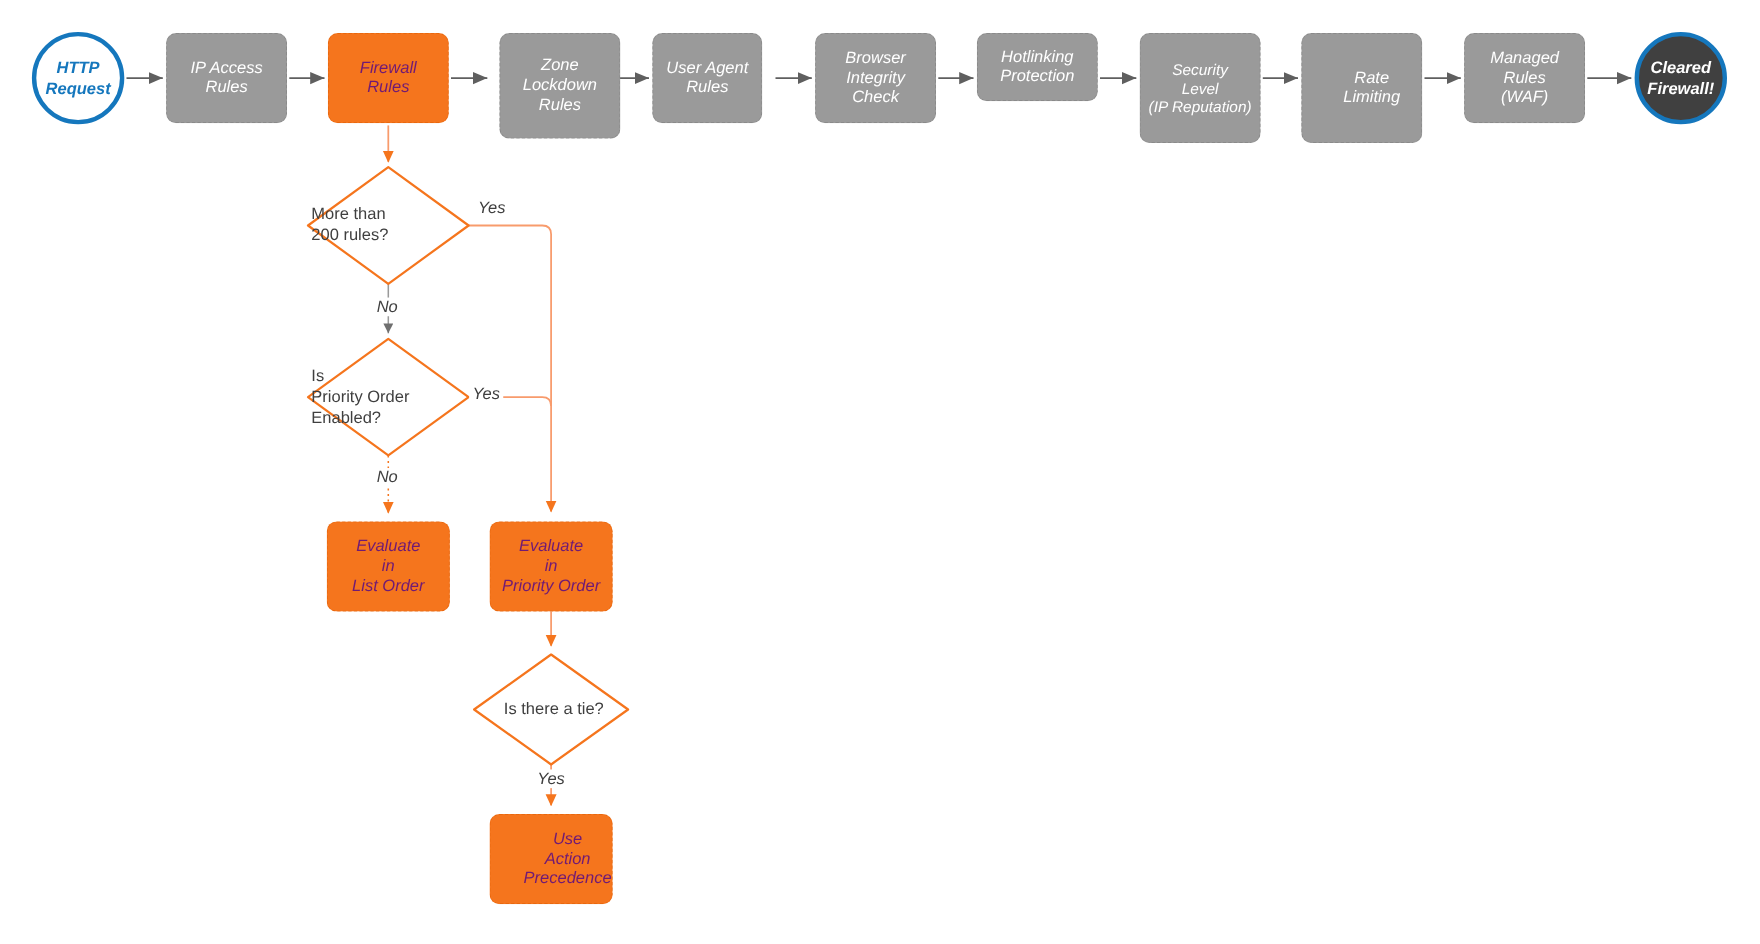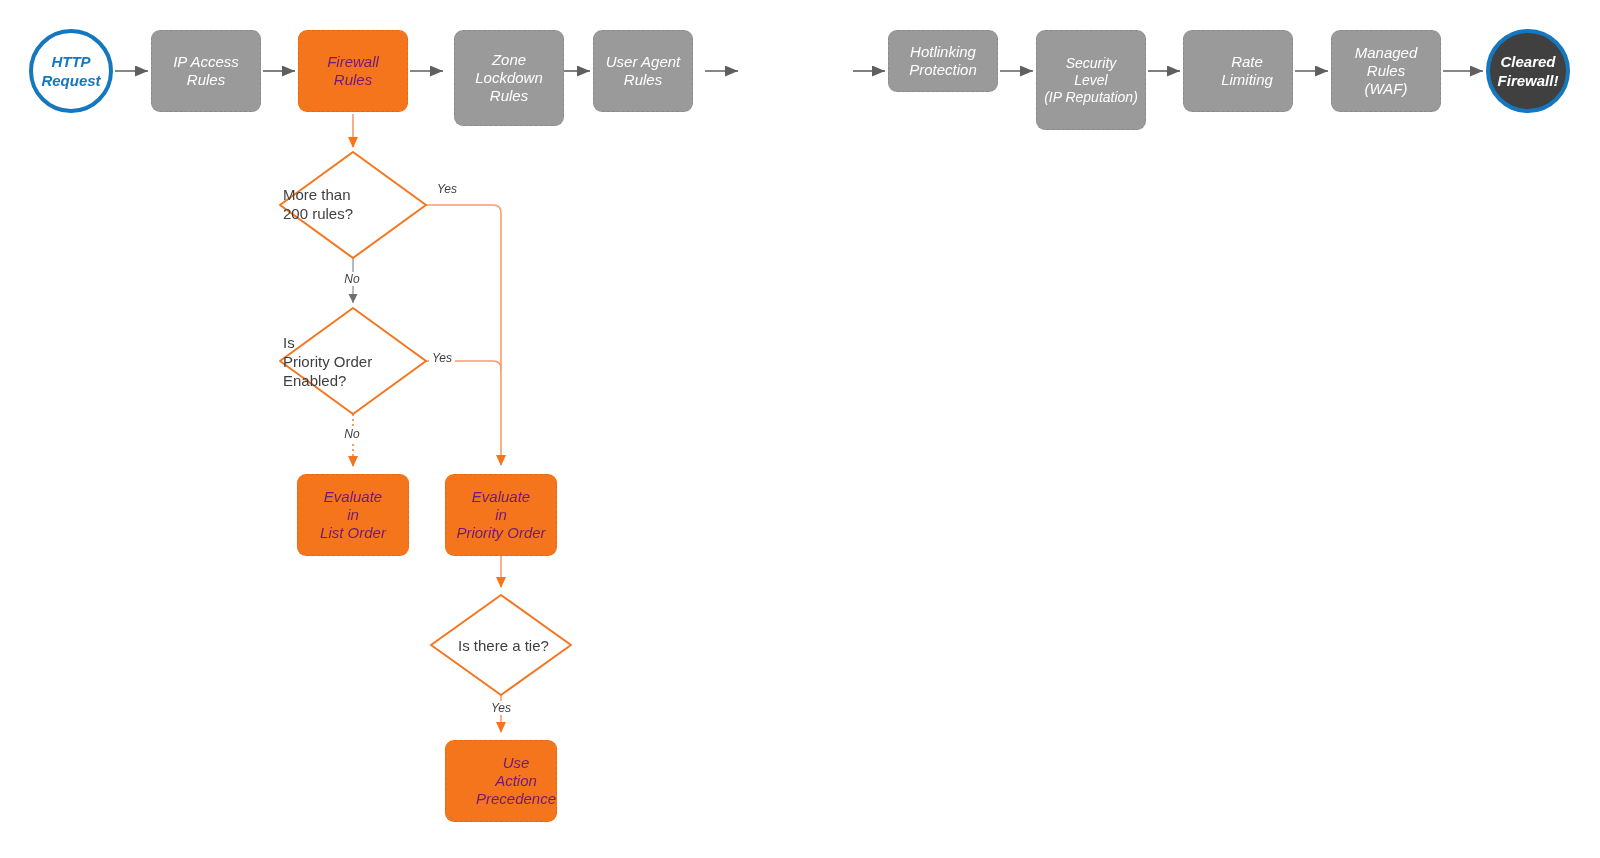--- a/index.html
+++ b/index.html
@@ -34,21 +34,21 @@
     white-space:pre-line;
     color:#3F3F3F;
     font-size:15px;line-height:19px;
     font-style:normal;
   }
   .edge-label{
     position:absolute;
     transform:translate(-50%,-50%);
     font-style:italic;
     color:#3F3F3F;
-    font-size:12px;
+    font-size:15px;
     background:#ffffff;
     padding:0 3px;
   }
 </style>
 </head>
 <body>
 
 <div id="stage">
 
   <svg id="wires" width="1600" height="858" viewBox="0 0 1600 858">
@@ -95,26 +95,29 @@
 
   <div class="node gray" style="left:151px;top:30px;width:110px;height:82px;">IP Access
 Rules</div>
   <div class="node orange" style="left:298px;top:30px;width:110px;height:82px;">Firewall
 Rules</div>
   <div class="node gray" style="left:454px;top:30px;width:110px;height:96px;">Zone
 Lockdown
 Rules</div>
   <div class="node gray" style="left:593px;top:30px;width:100px;height:82px;">User Agent
 Rules</div>
+  <div class="node gray" style="left:741px;top:30px;width:110px;height:82px;">Browser
+Integrity
+Check</div>
   <div class="node gray" style="left:888px;top:30px;width:110px;height:62px;">Hotlinking
 Protection</div>
   <div class="node gray" style="left:1036px;top:30px;width:110px;height:100px;font-size:14px;line-height:17px;">Security
 Level
 (IP Reputation)</div>
-  <div class="node gray" style="left:1183px;top:30px;width:110px;height:82px;padding-left:20px;">Rate
+  <div class="node gray" style="left:1183px;top:30px;width:110px;height:100px;padding-left:20px;">Rate
 Limiting</div>
   <div class="node gray" style="left:1331px;top:30px;width:110px;height:82px;">Managed
 Rules
 (WAF)</div>
 
   <div class="node circle end" style="left:1486px;top:29px;width:84px;height:84px;">Cleared
 Firewall!</div>
 
   <div class="diamond-label" style="left:353px;top:204px;width:140px;">More than
 200 rules?</div>

